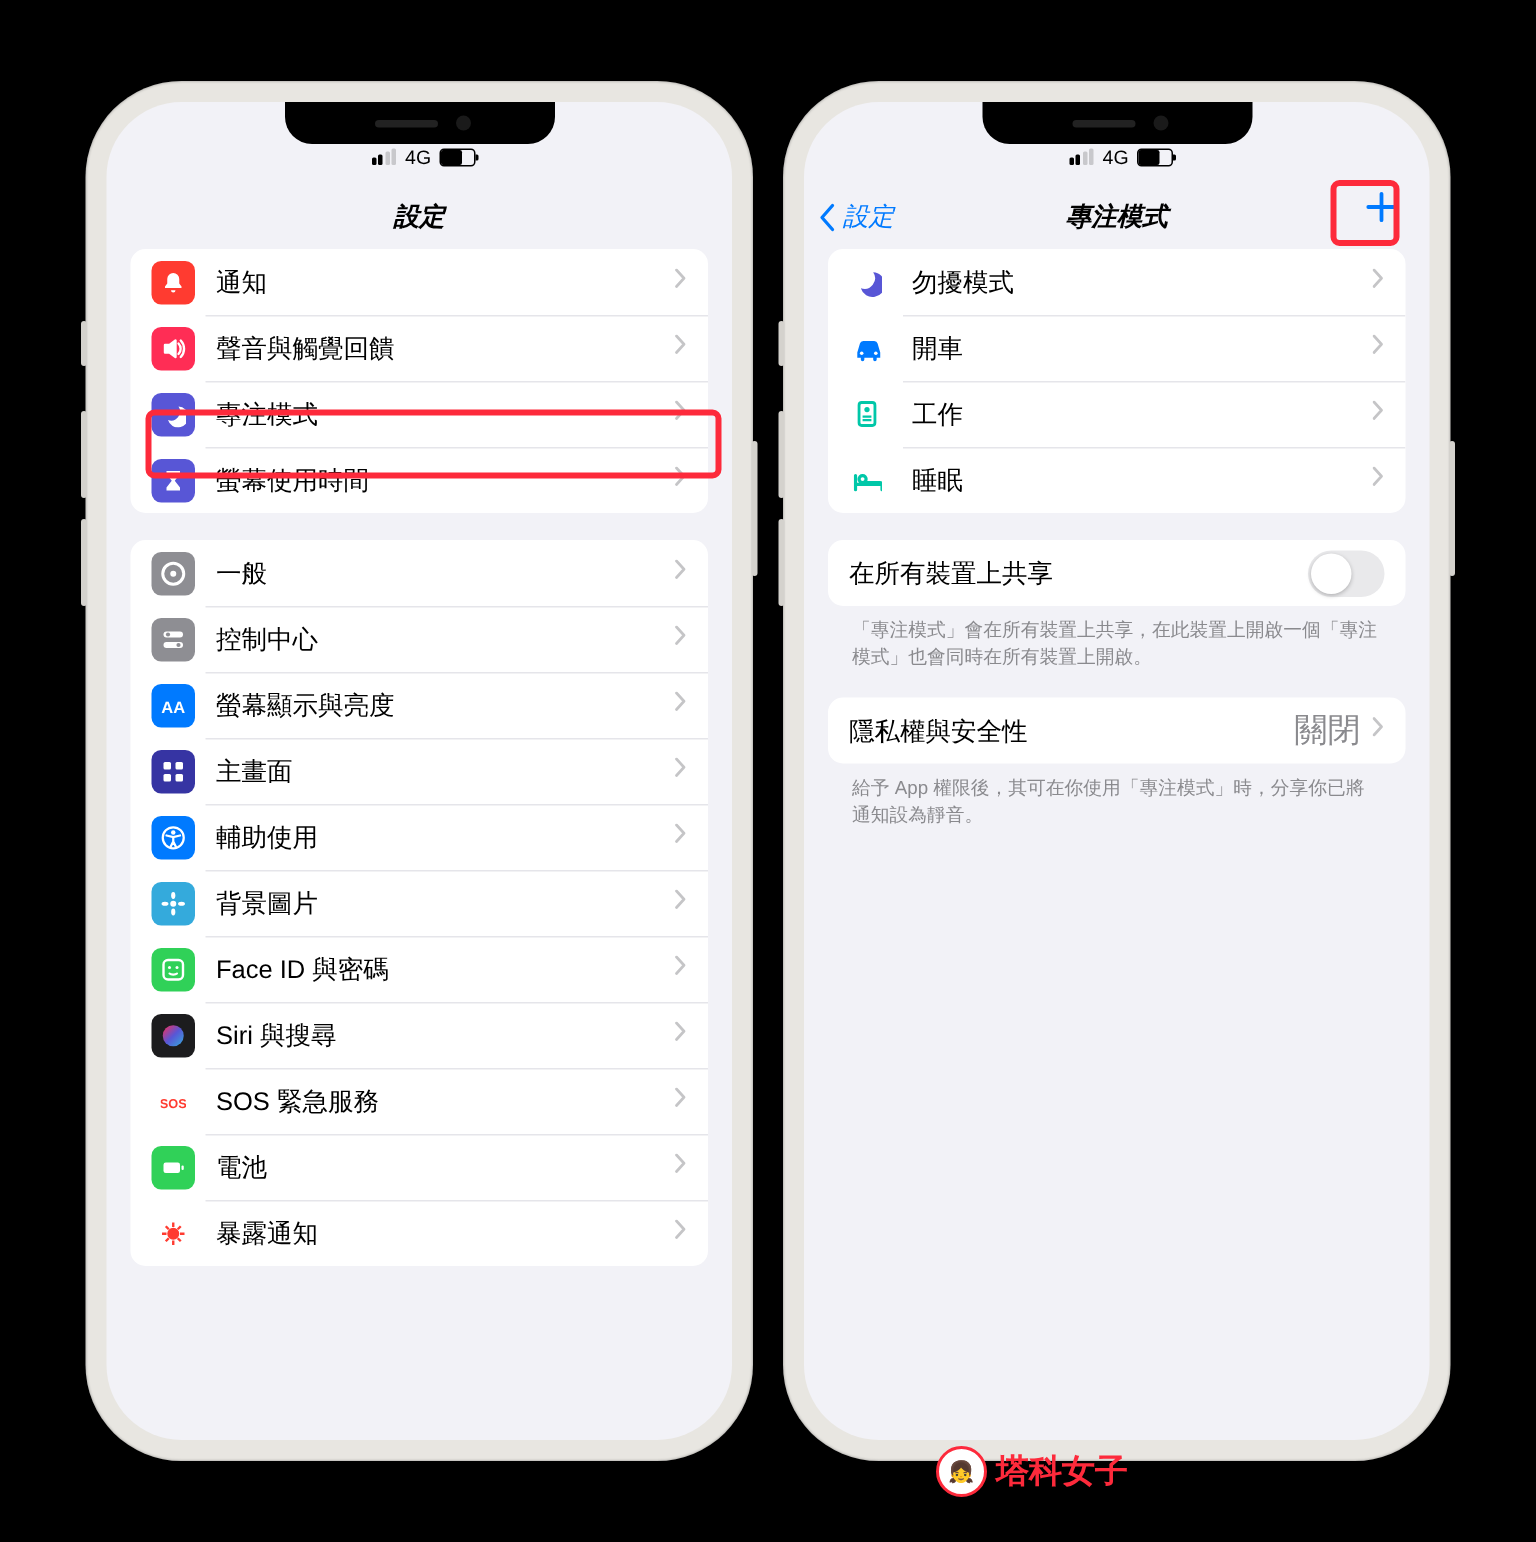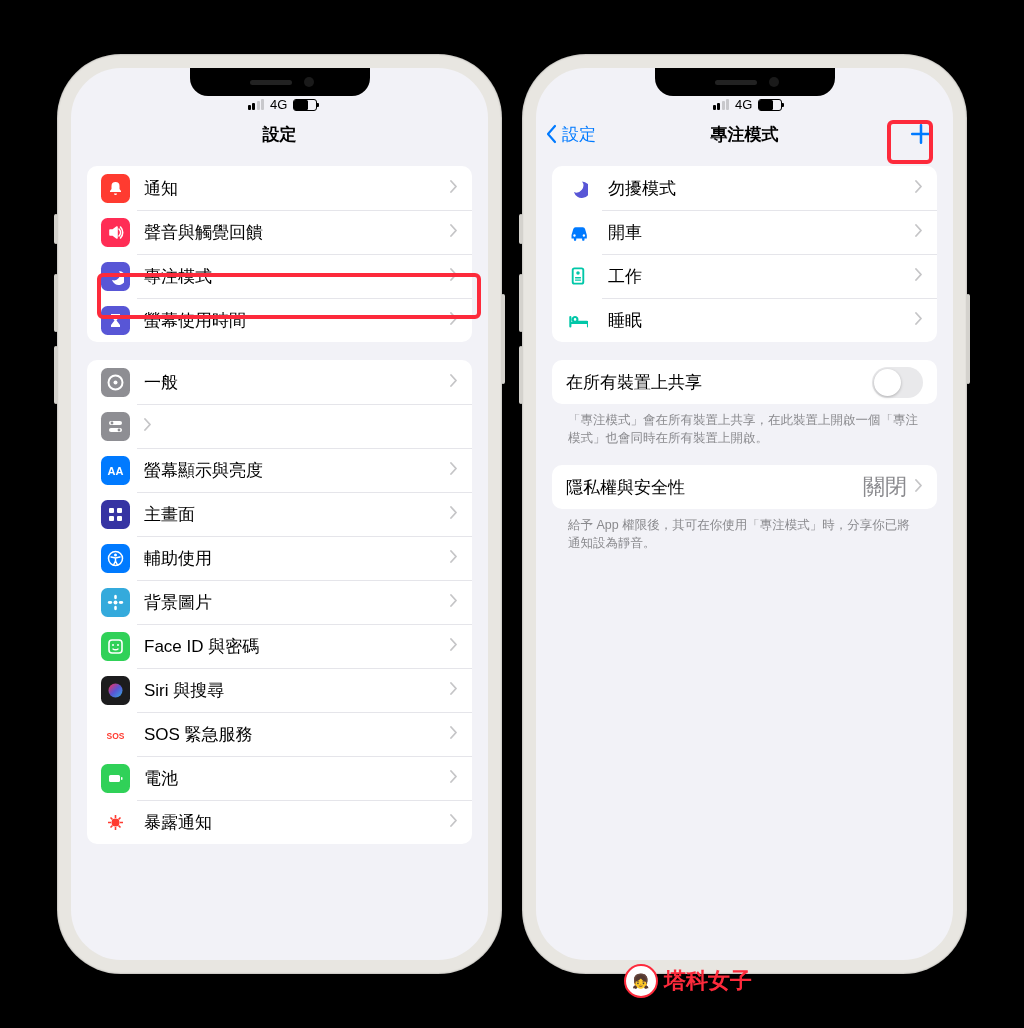--- a/index.html
+++ b/index.html
@@ -22,22 +22,22 @@
     padding: 12px 28px 0 34px; font-size: 15px; font-weight: 600; flex-direction: column;
   }
   .status-right { display: flex; align-items: center; gap: 4px; font-size: 13px; font-weight: 500;}
   .signal { display:inline-flex; gap:1.5px; align-items:flex-end; margin-right:2px;}
   .signal i{width:3px;background:#000;border-radius:1px;display:block}
   .signal i:nth-child(1){height:5px}.signal i:nth-child(2){height:7px}.signal i:nth-child(3){height:9px;background:#c8c8cc}.signal i:nth-child(4){height:11px;background:#c8c8cc}
   .battery{width:24px;height:12px;border:1px solid #000;border-radius:3px;position:relative;margin-left:2px}
   .battery::after{content:"";position:absolute;right:-3px;top:3px;width:2px;height:4px;background:#000;border-radius:0 1px 1px 0}
   .battery i{display:block;width:60%;height:100%;background:#000;border-radius:1.5px}
   .nav-bar {
-    height: 44px; display: flex; align-items: center; justify-content: center; position: relative;
-    font-size: 17px; font-weight: 600; padding: 0 12px;
+    height: 44px; display: flex; align-items: flex-end; justify-content: center; position: relative;
+    font-size: 17px; font-weight: 600; padding: 0 12px; font-style: italic;
   }
   .nav-back { position: absolute; left: 10px; display: flex; align-items: center; color: #007aff; font-weight: 400; font-size: 17px;}
   .nav-back svg{width:12px;height:20px;margin-right:4px}
   .nav-add { position: absolute; right: 14px; color:#007aff; width:36px; height:36px; display:flex; align-items:center; justify-content:center;}
   .content { height: calc(100% - 88px); overflow-y: auto; padding: 0 16px 20px; }
   .content::-webkit-scrollbar{width:3px}
   .content::-webkit-scrollbar-thumb{background:#c0c0c4;border-radius:2px}
   .group {
     background: #fff; border-radius: 10px; margin-top: 18px; overflow: hidden;
   }
@@ -260,20 +260,21 @@
   <span class="chev"><svg viewBox="0 0 8 13">
                 <use href="#i-chev"></use>
               </svg></span>
           </div>
           <div class="row">
             <span class="ic" style="background:#8e8e93;color:#fff">
               <svg viewBox="0 0 17 17">
                 <use href="#i-switches"></use>
               </svg>
             </span>
+  <span class="label">控制中心</span>
   <span class="chev"><svg viewBox="0 0 8 13">
                 <use href="#i-chev"></use>
               </svg></span>
           </div>
           <div class="row">
             <span class="ic" style="background:#007aff;color:#fff">
               <svg viewBox="0 0 17 17">
                 <use href="#i-aa"></use>
               </svg>
             </span>

